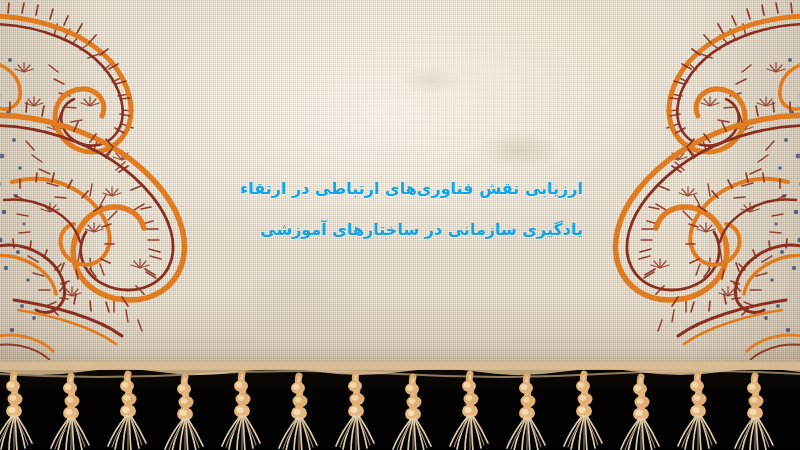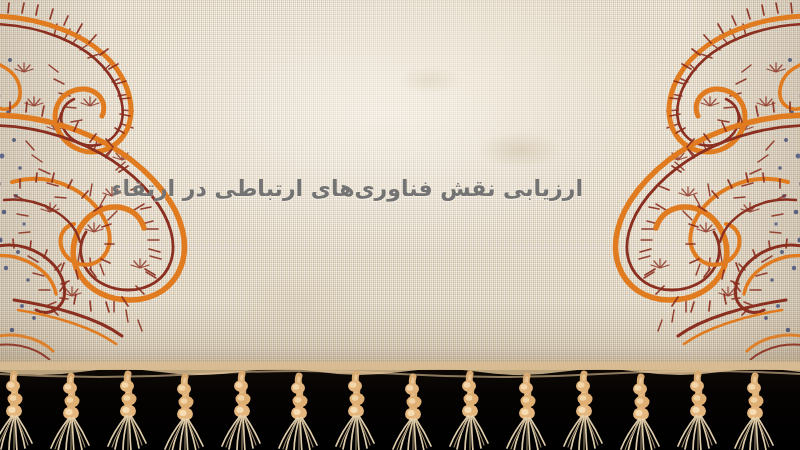--- a/index.html
+++ b/index.html
@@ -47,21 +47,21 @@
   .orn{position:absolute;top:0;pointer-events:none;}
   .orn.left {left:-6px;}
   .orn.right{right:-6px;transform:scaleX(-1);}
 
   
   .title-block{
     position:absolute;right:217px;top:168px;width:370px;
     text-align:right;direction:rtl;
   }
   .title-line{
-    color:#737373;font-weight:bold;font-size:22px;line-height:41px;
+    color:#0ea5e9;font-weight:bold;font-size:16px;line-height:41px;
     white-space:nowrap;letter-spacing:0;
     text-shadow:0 1px 0 rgba(255,250,242,.45);
   }
 
   
   .fringe-bg{
     position:absolute;left:0;top:370px;width:800px;height:80px;
     background:linear-gradient(180deg,#0d0804 0%,#050302 30%,#000 100%);
   }
   .fringe{position:absolute;left:0;top:362px;width:800px;height:88px;pointer-events:none;}
@@ -286,20 +286,21 @@
     </g>
 
     <g opacity=".9">
       <path d="M -10 340 C 16 330, 44 336, 60 352" fill="none" stroke="#e07b20" stroke-width="3"></path>
       <path d="M -10 348 C 14 340, 40 346, 56 360" fill="none" stroke="#8b2f20" stroke-width="2"></path>
     </g>
   </svg>
 
   <div class="title-block">
     <div class="title-line">ارزیابی نقش فناوری‌های ارتباطی در ارتقاء</div>
+    <div class="title-line">یادگیری سازمانی در ساختارهای آموزشی</div>
   </div>
 
   <div class="fringe-bg"></div>
   <svg class="fringe" width="800" height="88" viewBox="0 0 800 88">
     <defs>
       <g id="tassel">
 
         <path d="M0 0 C -3 8, 3 14, 0 22 C -3 30, 3 34, 1 40" fill="none" stroke="#d9ab72" stroke-width="7" stroke-linecap="round"></path>
         <path d="M0 2 C -2 9, 2 14, -0.5 21 C -3 28, 2 33, 0.5 39" fill="none" stroke="#eac694" stroke-width="3" stroke-linecap="round"></path>
 

